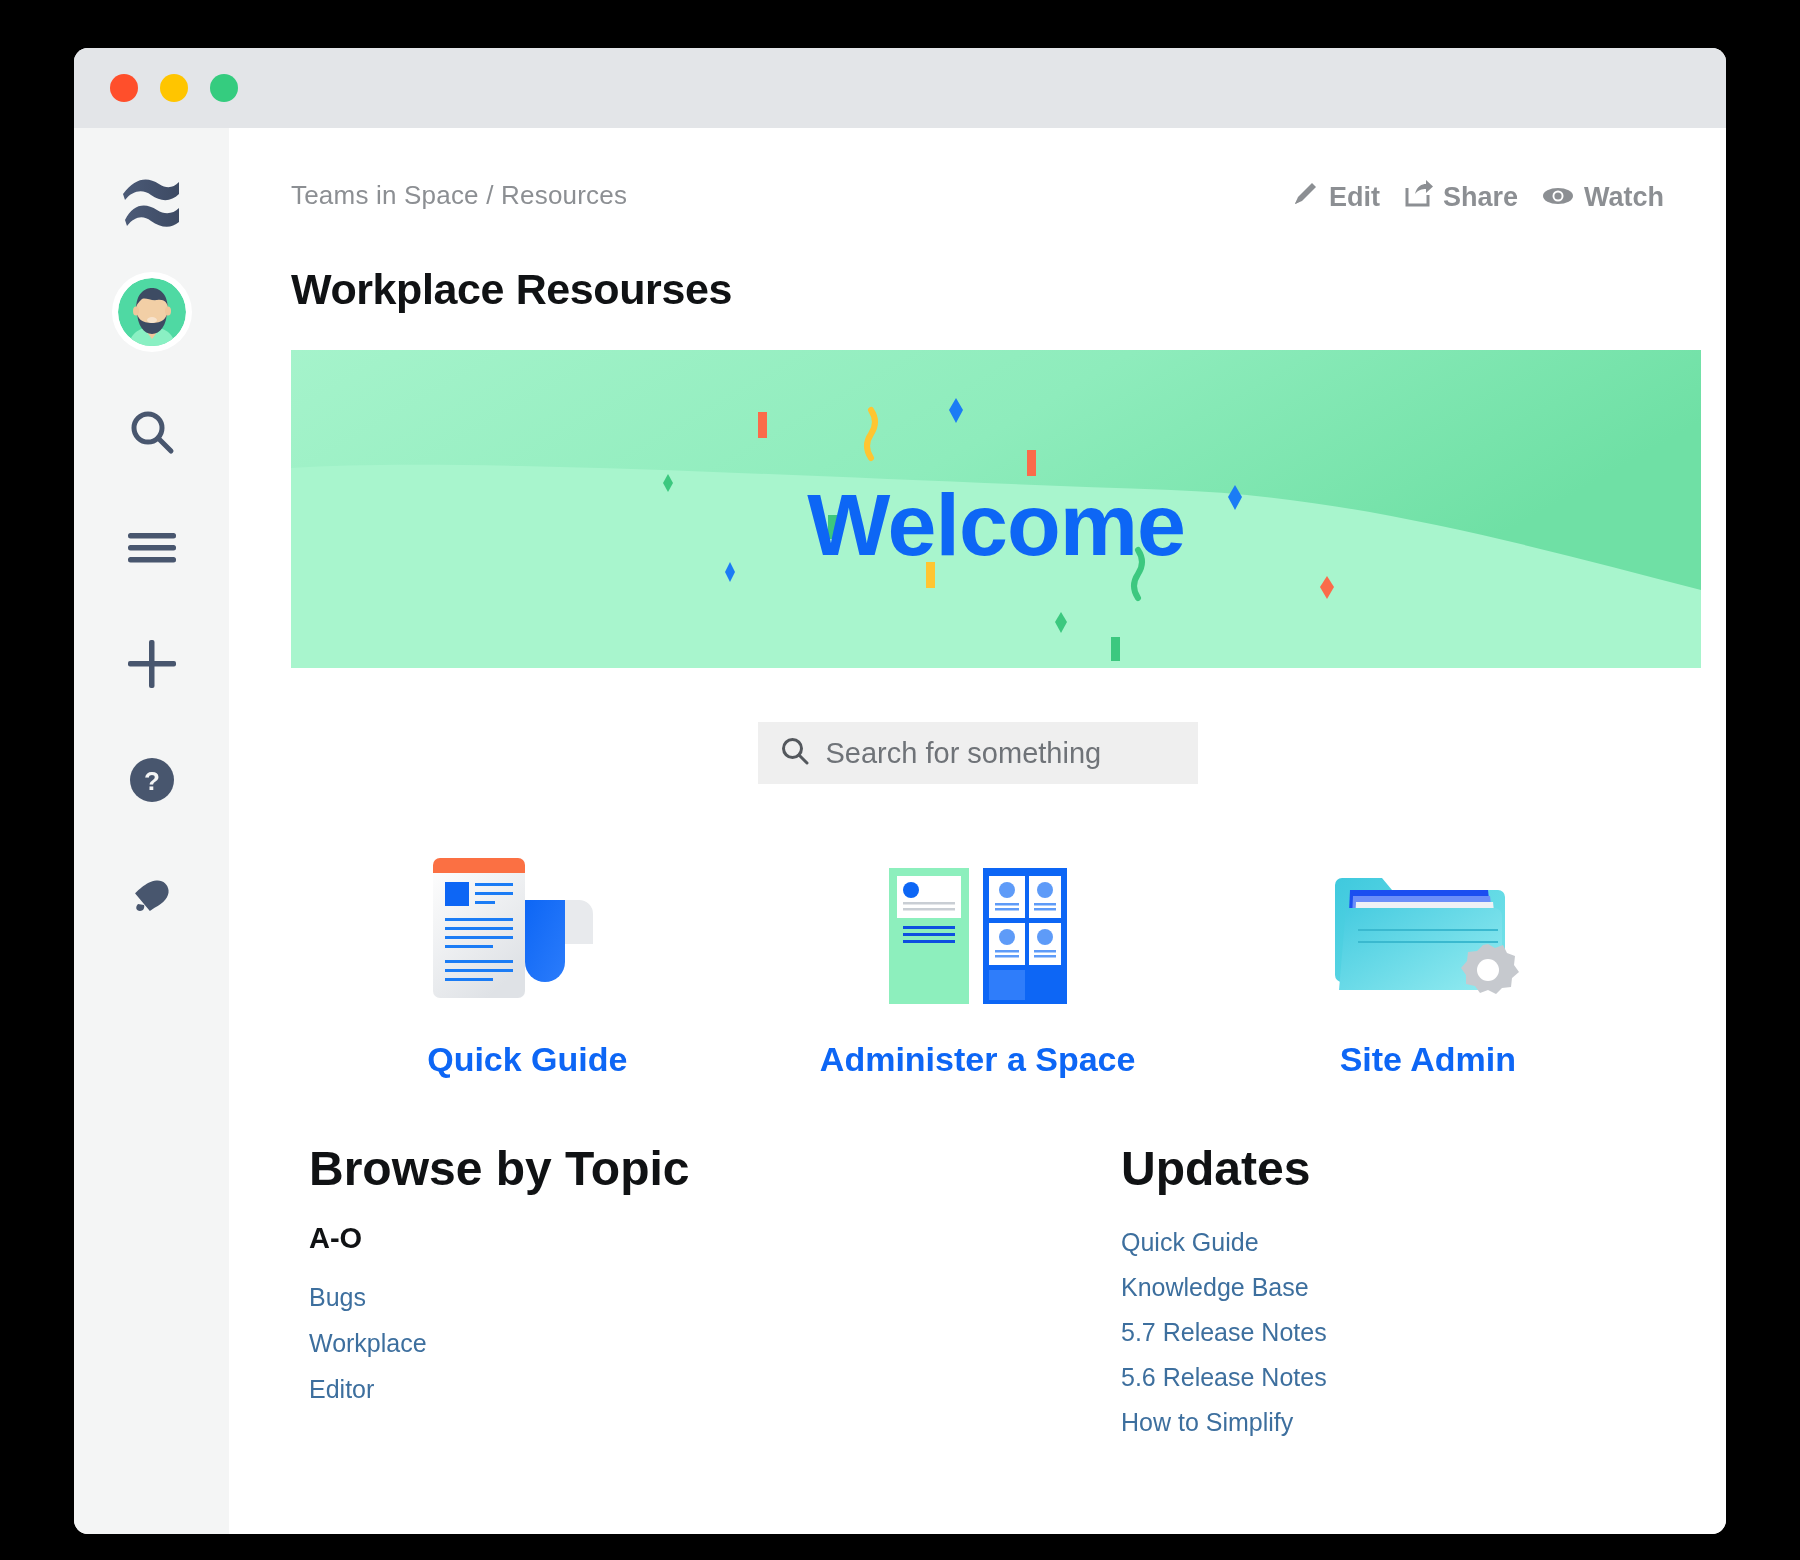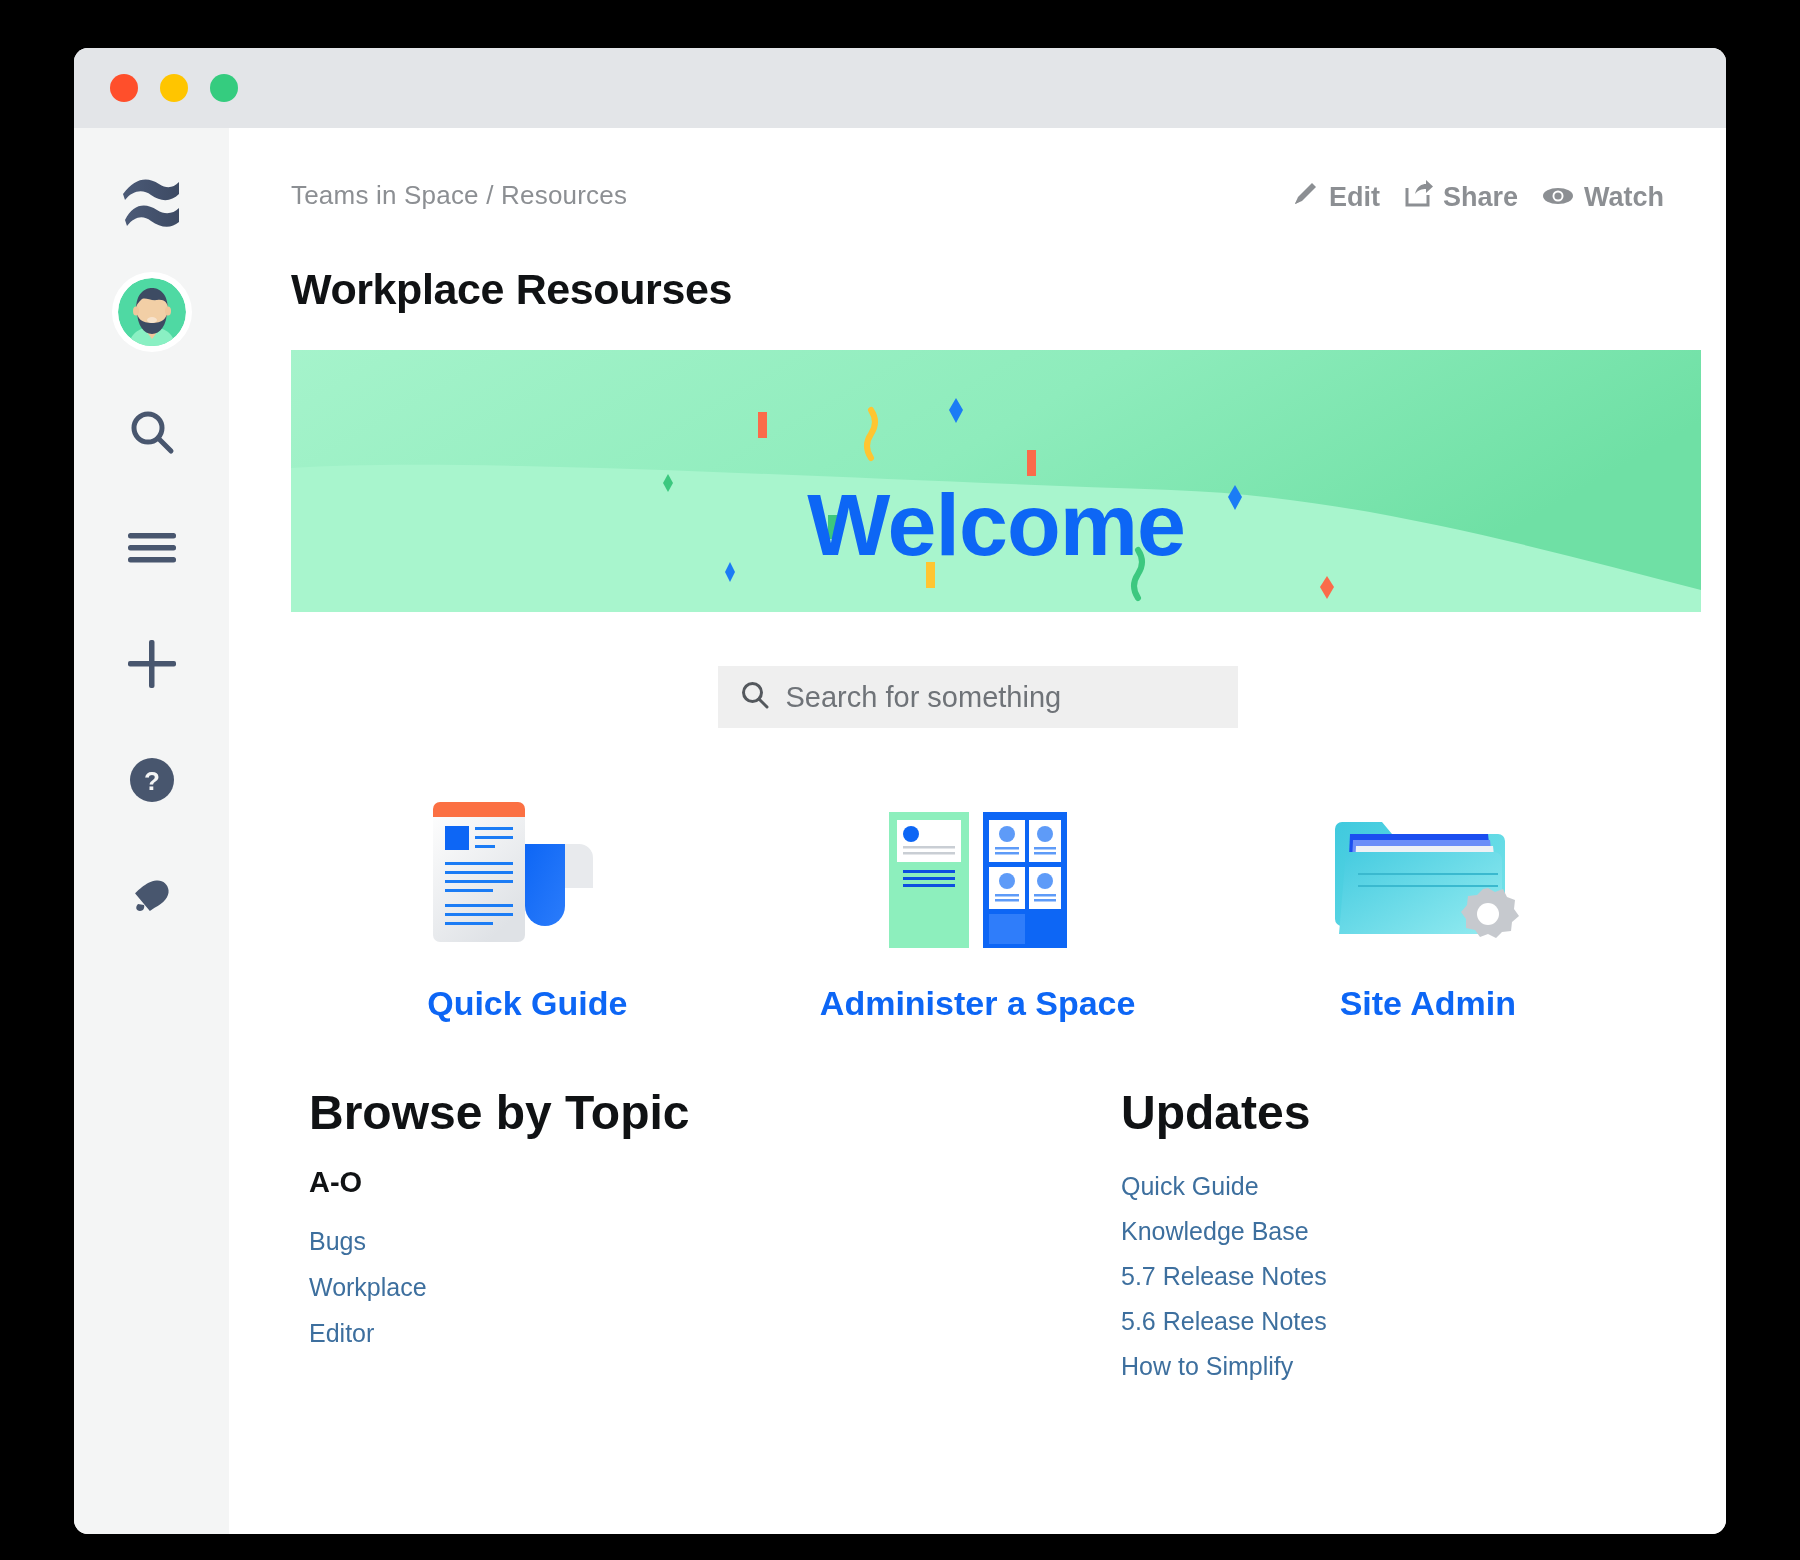--- a/index.html
+++ b/index.html
@@ -82,40 +82,40 @@
   }
   .page-title {
     margin-top: 50px;
     font-size: 43px; font-weight: bold; color: #101214;
     letter-spacing: -0.4px;
   }
 
   
   .banner {
     margin-top: 36px;
-    width: 1410px; height: 262px;
+    width: 1410px; height: 318px;
     position: relative; overflow: hidden;
   }
   .banner svg { position: absolute; inset: 0; }
   .banner-title {
     position: absolute;
     left: 0; right: 0;
     top: 124px;
     text-align: center;
     font-size: 88px;
     font-weight: bold;
     color: #0d66f5;
     letter-spacing: -1px;
     z-index: 3;
   }
 
   
   .search-wrap { display:flex; justify-content:center; margin-top: 54px; }
   .search-box {
-    width: 520px; height: 62px;
+    width: 440px; height: 62px;
     background: #efefef;
     display: flex; align-items: center;
     padding: 0 22px; gap: 16px;
   }
   .search-box input {
     border: 0; outline: 0; background: transparent;
     font-family: "Liberation Sans", sans-serif;
     font-size: 29px; color: #54585d; width: 100%;
   }
   .search-box input::placeholder { color: #6f7378; }

